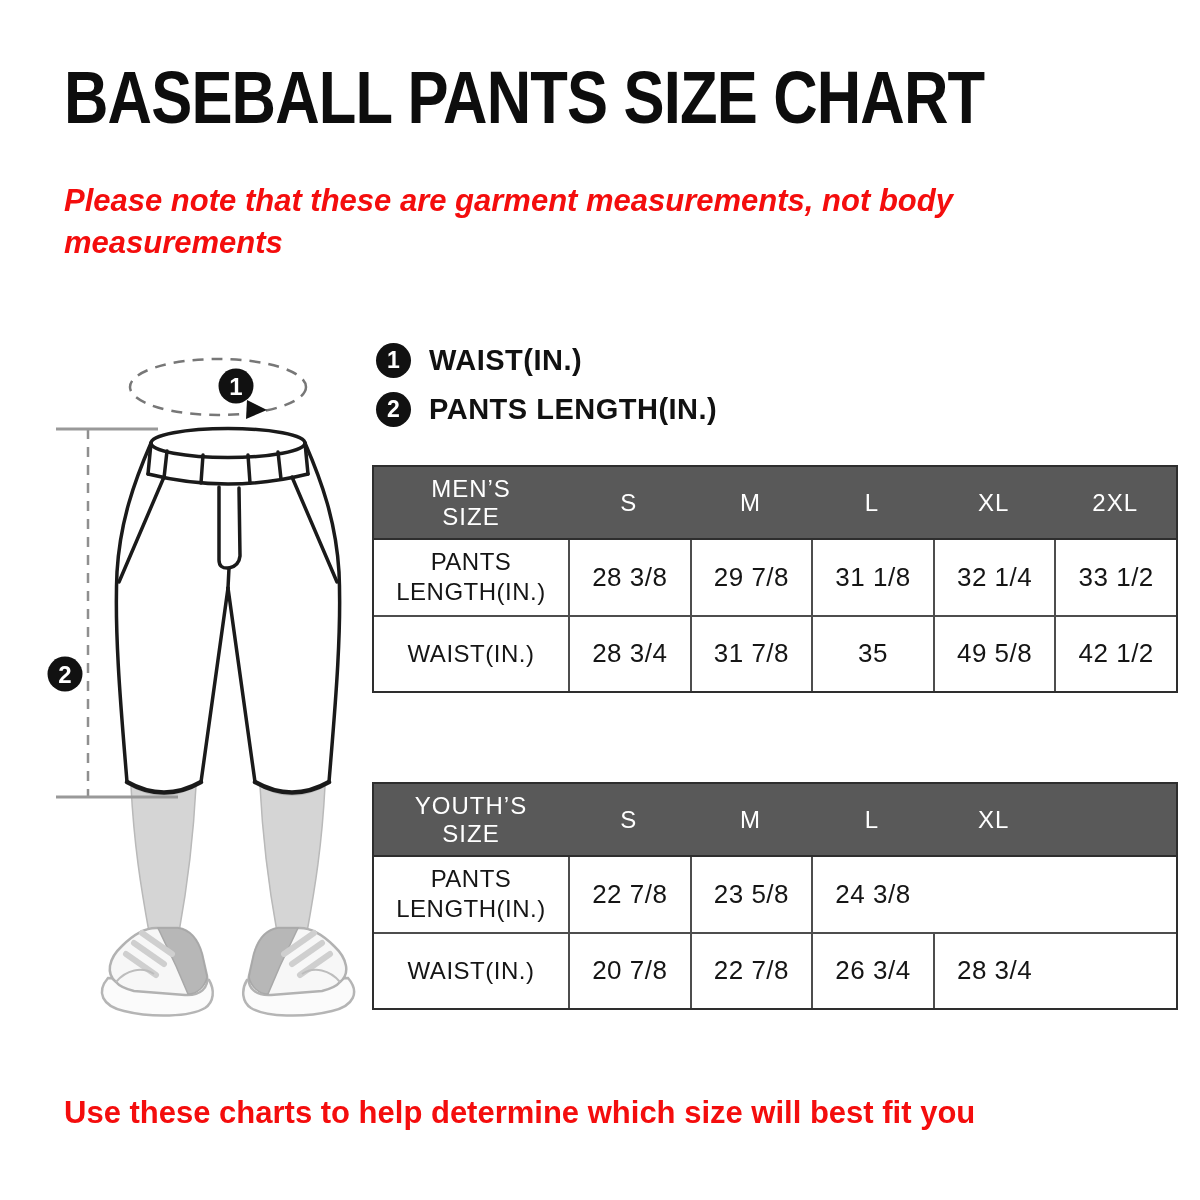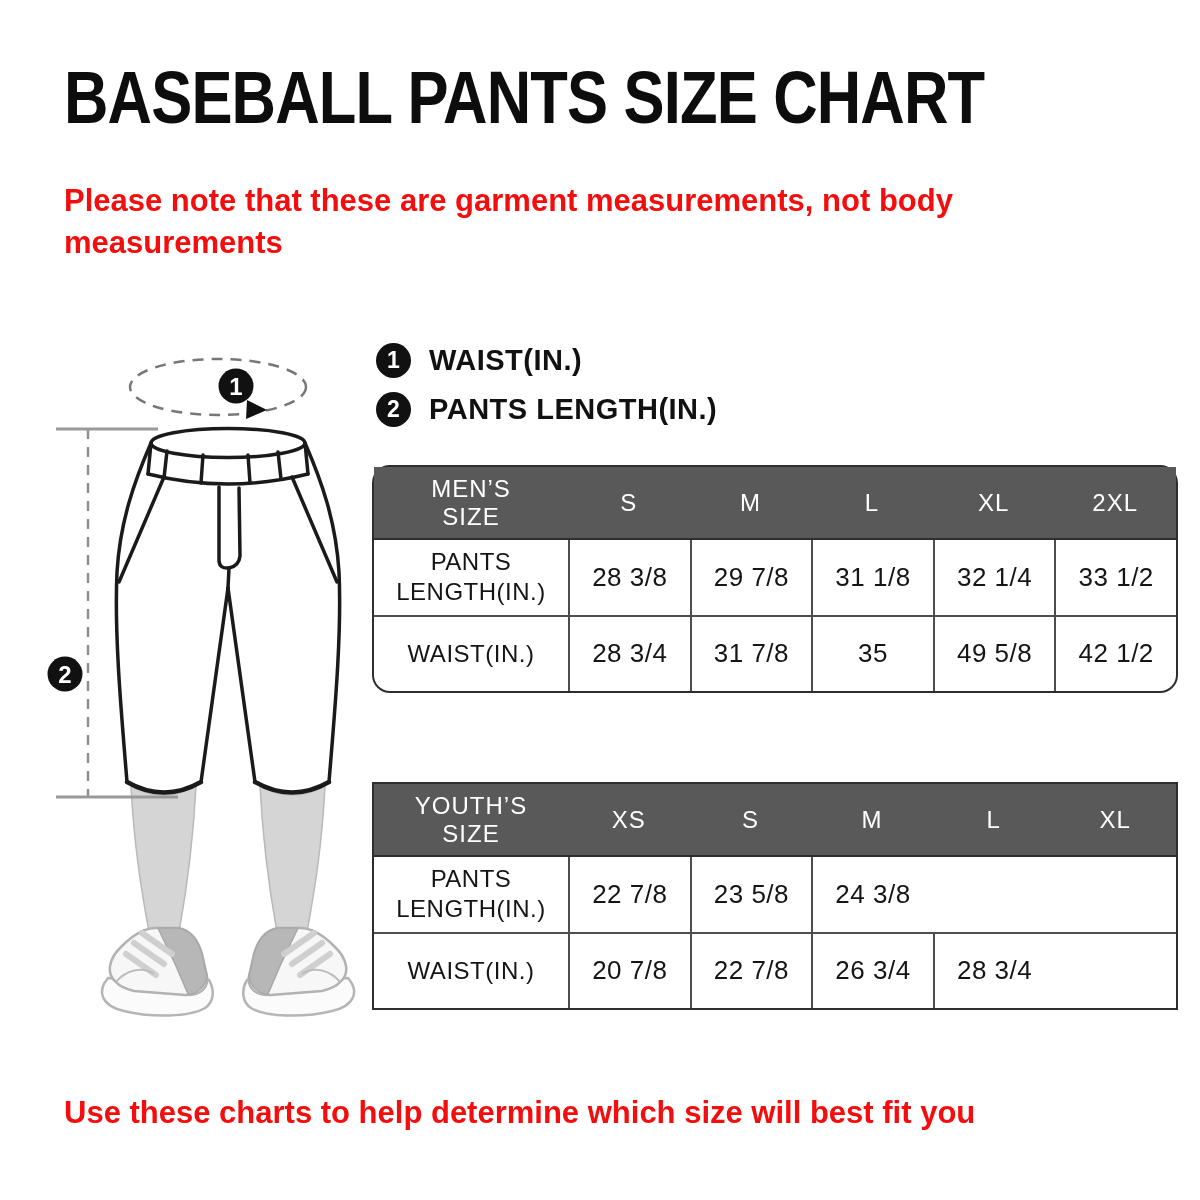--- a/index.html
+++ b/index.html
@@ -13,21 +13,21 @@
     position:absolute; left:64px; top:60px;
     font-size:75px; font-weight:bold; line-height:1.0;
     letter-spacing:-1px; color:var(--title-black,#0d0d0d);
     white-space:nowrap; transform:scaleX(0.82); transform-origin:left top;
   }
 
   .note {
     position:absolute; left:64px; color:var(--note-red,#f40d0d);
     font-size:31px; font-weight:bold; line-height:42px;
   }
-  .note-top { top:180px; width:980px; }
+  .note-top { top:180px; width:980px;font-style:italic; }
   .note-bottom { top:1092px; white-space:nowrap; }
 
   
   .legend { position:absolute; left:376px; top:343px; display:flex; flex-direction:column; gap:14px; }
   .legend-row { display:flex; align-items:center; gap:18px; height:35px; }
   .badge {
     width:35px; height:35px; border-radius:50%; background:#111; color:#fff;
     display:flex; align-items:center; justify-content:center;
     font-size:23px; font-weight:bold; flex:0 0 35px;
   }
@@ -35,21 +35,21 @@
 
   
   .diagram { position:absolute; left:30px; top:330px; width:360px; height:700px; }
 
   
   .size-table {
     position:absolute; left:372px; width:806px; height:228px;
     border:2px solid var(--table-outer-border,#2e2e2e);
     display:flex; flex-direction:column; background:#fff;
   }
-  .size-table.mens  { top:465px;border-radius:18px; }
+  .size-table.mens  { top:465px; }
   .size-table.youth { top:782px; }
 
   .thead {
     flex:0 0 73px; display:grid; grid-template-columns:194px repeat(5,1fr);
     background:var(--table-header-bg,#595959);
     color:var(--table-header-text,#fff);
     border-bottom:2px solid var(--table-outer-border,#2e2e2e);
   }
   .th {
     display:flex; align-items:center; justify-content:center; text-align:center;
@@ -170,21 +170,20 @@
     <div class="td">31 7/8</div>
     <div class="td">35</div>
     <div class="td">49 5/8</div>
     <div class="td">42 1/2</div>
   </div>
 </div>
 
 <div class="size-table youth">
   <div class="thead">
     <div class="th corner">YOUTH’S SIZE</div>
-    <div class="th">XS</div>
     <div class="th">S</div>
     <div class="th">M</div>
     <div class="th">L</div>
     <div class="th">XL</div>
   </div>
   <div class="trow">
     <div class="td rowlabel">PANTS LENGTH(IN.)</div>
     <div class="td">22 7/8</div>
     <div class="td">23 5/8</div>
     <div class="td">24 3/8</div>

